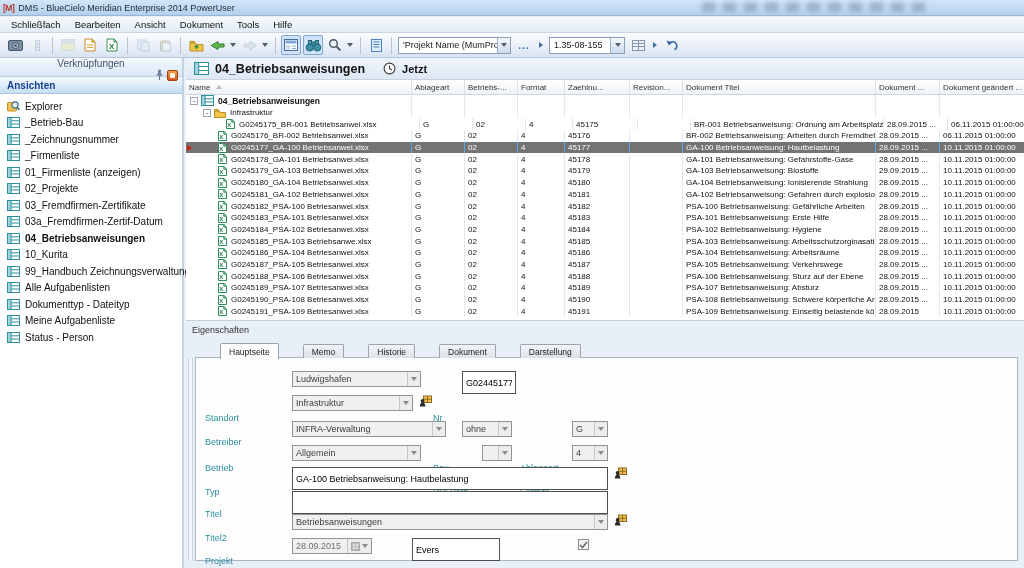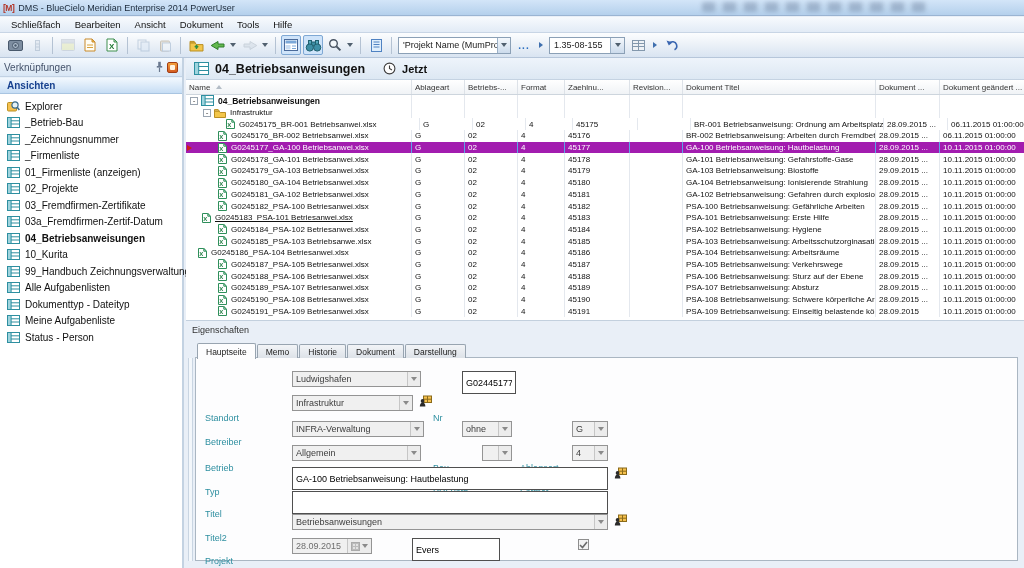--- a/index.html
+++ b/index.html
@@ -39,21 +39,21 @@
   .combo .cb-arrow { margin-left:auto; width:14px; height:15px; background:linear-gradient(#f4f8fc,#ccdbec);
     border-left:1px solid #9cb1c7; display:flex; align-items:center; justify-content:center;}
   .combo .cb-arrow .dd-arr{ margin:0; }
   .ellipsis-btn { color:#2d6fc0; font-weight:bold; letter-spacing:1px; padding:0 3px; font-size:10px;}
 
   
   .sidebar { position:absolute; left:0; top:58px; width:184px; bottom:0; background:#fff;
     border-right:2px solid #c3d2e2; }
   .sidebar-header { height:19px; background:linear-gradient(#f4f9fe,#d8e6f5);
     border-bottom:1px solid #c2d2e4; color:#45536b; font-size:10px;
-    display:flex; align-items:center; padding:0 4px; }
+    display:flex; align-items:center; padding:0 4px;flex-direction:column; }
   .sb-hdr-icons { margin-left:auto; display:flex; align-items:center; gap:3px; }
   .panel-close { width:11px; height:11px; background:linear-gradient(#f2a03c,#d35b21);
     border:1px solid #a33d12; border-radius:2px; display:flex; align-items:center; justify-content:center;}
   .panel-close i { display:block; width:5px; height:5px; background:#fff3e2; border-radius:1px;}
   .section-header { height:17px; background:linear-gradient(#f2f8fe,#c6ddf4);
     border-top:1px solid #e8f1fa; border-bottom:1px solid #a9c5e1;
     color:#17418f; font-weight:bold; font-size:10px; display:flex; align-items:center; padding:0 7px;}
   .sidebar-list { padding-top:4px; }
   .sidebar-item { height:16.5px; display:flex; align-items:center; gap:5px; padding-left:7px;
     font-size:10px; color:#101010; cursor:default; white-space:nowrap;}
@@ -72,41 +72,41 @@
     white-space:nowrap; overflow:hidden; flex:none;}
   .sort-asc { width:0; height:0; border-left:3px solid transparent; border-right:3px solid transparent;
     border-bottom:4px solid #b3bcc6; margin-left:6px;}
   .table-body { position:relative; height:224px; background:#fff; font-size:8px; color:#111; overflow:hidden;}
   .trow { height:11.7px; display:flex; align-items:stretch; }
   .cell { display:flex; align-items:center; padding:0 3px; border-right:1px solid #e4e8ee;
     white-space:nowrap; overflow:hidden; flex:none;}
   .col-name{width:226px;} .col-ablageart{width:53px;} .col-betriebs{width:53px;}
   .col-format{width:47px;} .col-zaehlnu{width:65px;} .col-revision{width:53px;}
   .col-titel{width:193px;} .col-dokument{width:64px;} .col-geaendert{flex:1 1 auto; border-right:none;}
-  .trow.selected { background:#a21caf; color:#fff; }
+  .trow.selected { background:#737373; color:#fff; }
   .trow.selected .cell { border-right-color:#5ea4e8; }
   .trow .name-label { margin-left:4px; }
   .trow.bold .name-label { font-weight:bold; font-size:8.5px;}
   .expander { width:8px; height:8px; border:1px solid #9aa5b1; background:#fff; color:#444;
     font-size:8px; line-height:6px; text-align:center; flex:none; margin-right:3px;}
   .red-marker { position:absolute; left:1px; width:0; height:0; border-top:3.5px solid transparent;
     border-bottom:3.5px solid transparent; border-left:5px solid #cc2016; }
 
   
   .props { position:absolute; left:186px; top:320px; right:0; bottom:0; background:#e9eff7;
     border-top:1px solid #c3d0de; font-size:9px;}
   .props-title { position:absolute; left:6px; top:4px; font-size:9px; color:#333; }
   .vstrip { position:absolute; left:2px; top:37px; bottom:7px; width:5px;
     border-left:1px solid #c9d5e2; border-right:1px solid #c9d5e2; background:#f3f7fb;}
   .tabpage { position:absolute; left:9px; top:36px; right:6px; bottom:7px; background:#fdfdfe;
     border:1px solid #aab6c2; }
   .tabs { position:absolute; left:11px; top:21px; height:16px; display:flex; align-items:flex-end; z-index:3;}
   .tab { height:14px; padding:1px 8px 0; font-size:8.5px; color:#222;
     background:linear-gradient(#f2f4f7,#dde2e8); border:1px solid #98a4b0; border-bottom:none;
-    border-radius:2px 2px 0 0; margin-right:1px; display:flex; align-items:center;}
+    border-radius:2px 2px 0 0; margin-right:1px; display:flex; align-items:center;margin-left:23px;}
   .tab.active { height:16px; background:#fdfdfe; position:relative; top:1px; }
 
   .flabel { position:absolute; color:#2e8fa0; font-size:9px; z-index:4;margin-top:39px;}
   .fcombo { position:absolute; height:16px; background:#f0f0f0; border:1px solid #949494;
     display:flex; align-items:center; padding-left:3px; color:#3d3d3d; font-size:9px; z-index:4;}
   .fcombo .fdd { margin-left:auto; width:13px; align-self:stretch; border-left:1px solid #c6c6c6;
     display:flex; align-items:center; justify-content:center; background:#ececec;}
   .fcombo .fdd .dd-arr { margin:0; border-top-color:#8a8a8a;}
   .finput { position:absolute; height:23px; background:#fff; border:1px solid #4f4f4f;
     font-size:9px; padding:0 3px; font-family:inherit; color:#000; z-index:4;}
@@ -739,21 +739,21 @@
         <span class="cell col-ablageart">G</span>
         <span class="cell col-betriebs">02</span>
         <span class="cell col-format">4</span>
         <span class="cell col-zaehlnu">45182</span>
         <span class="cell col-revision"></span>
         <span class="cell col-titel">PSA-100 Betriebsanweisung: Gefährliche Arbeiten</span>
         <span class="cell col-dokument">28.09.2015 ...</span>
         <span class="cell col-geaendert">10.11.2015 01:00:00</span>
       </div>
       <div class="trow">
-        <span class="cell col-name" style="padding-left: 16px; text-decoration: underline;">
+        <span class="cell col-name" style="padding-left: 32px;">
           <span class="icn">
             <svg width="9" height="10">
               <path d="M0.5 0.5 h5.3 l2.7 2.7 v6.3 h-8 z" fill="#fff" stroke="#2e8f5a"></path>
               <path d="M5.8 0.5 l2.7 2.7 h-2.7 z" fill="#cde9d6" stroke="#2e8f5a"></path>
               <text x="1.2" y="8" font-size="6" font-weight="bold" fill="#1f7a40" font-family="sans-serif">X</text>
             </svg>
           </span>
           <span class="name-label">G0245183_PSA-101 Betriesanwei.xlsx</span>
         </span>
         <span class="cell col-ablageart">G</span>
@@ -799,21 +799,21 @@
         <span class="cell col-ablageart">G</span>
         <span class="cell col-betriebs">02</span>
         <span class="cell col-format">4</span>
         <span class="cell col-zaehlnu">45185</span>
         <span class="cell col-revision"></span>
         <span class="cell col-titel">PSA-103 Betriebsanweisung: Arbeitsschutzorginasation</span>
         <span class="cell col-dokument">28.09.2015 ...</span>
         <span class="cell col-geaendert">10.11.2015 01:00:00</span>
       </div>
       <div class="trow">
-        <span class="cell col-name" style="padding-left: 12px;">
+        <span class="cell col-name" style="padding-left: 32px;">
           <span class="icn">
             <svg width="9" height="10">
               <path d="M0.5 0.5 h5.3 l2.7 2.7 v6.3 h-8 z" fill="#fff" stroke="#2e8f5a"></path>
               <path d="M5.8 0.5 l2.7 2.7 h-2.7 z" fill="#cde9d6" stroke="#2e8f5a"></path>
               <text x="1.2" y="8" font-size="6" font-weight="bold" fill="#1f7a40" font-family="sans-serif">X</text>
             </svg>
           </span>
           <span class="name-label">G0245186_PSA-104 Betriesanwei.xlsx</span>
         </span>
         <span class="cell col-ablageart">G</span>
@@ -961,21 +961,21 @@
       <svg width="13" height="12">
         <rect x="4.5" y="1" width="8" height="6.5" fill="#f6c14e" stroke="#8a6a1a"></rect>
         <line x1="4.5" y1="4.2" x2="12.5" y2="4.2" stroke="#8a6a1a"></line>
         <line x1="8.5" y1="1" x2="8.5" y2="7.5" stroke="#8a6a1a"></line>
         <circle cx="3.6" cy="6" r="1.9" fill="#2b2b2b"></circle>
         <path d="M0.8 11.5 c0-2.6 1.4-4 2.8-4 s2.8 1.4 2.8 4 z" fill="#2b2b2b"></path>
       </svg>
     </span>
 
   <span class="flabel" style="left:19px;top:103px;">Betrieb</span>
-  <span class="fcombo" style="left:106px;top:100px;width:132px;">
+  <span class="fcombo" style="left:106px;top:100px;width:154px;">
     <span>INFRA-Verwaltung</span>
     <span class="fdd">
         <span class="dd-arr"></span>
       </span>
   </span>
   <span class="flabel" style="left:247px;top:103px;">Bau</span>
   <span class="fcombo" style="left:276px;top:100px;width:50px;">
     <span>ohne</span>
     <span class="fdd">
         <span class="dd-arr"></span>

